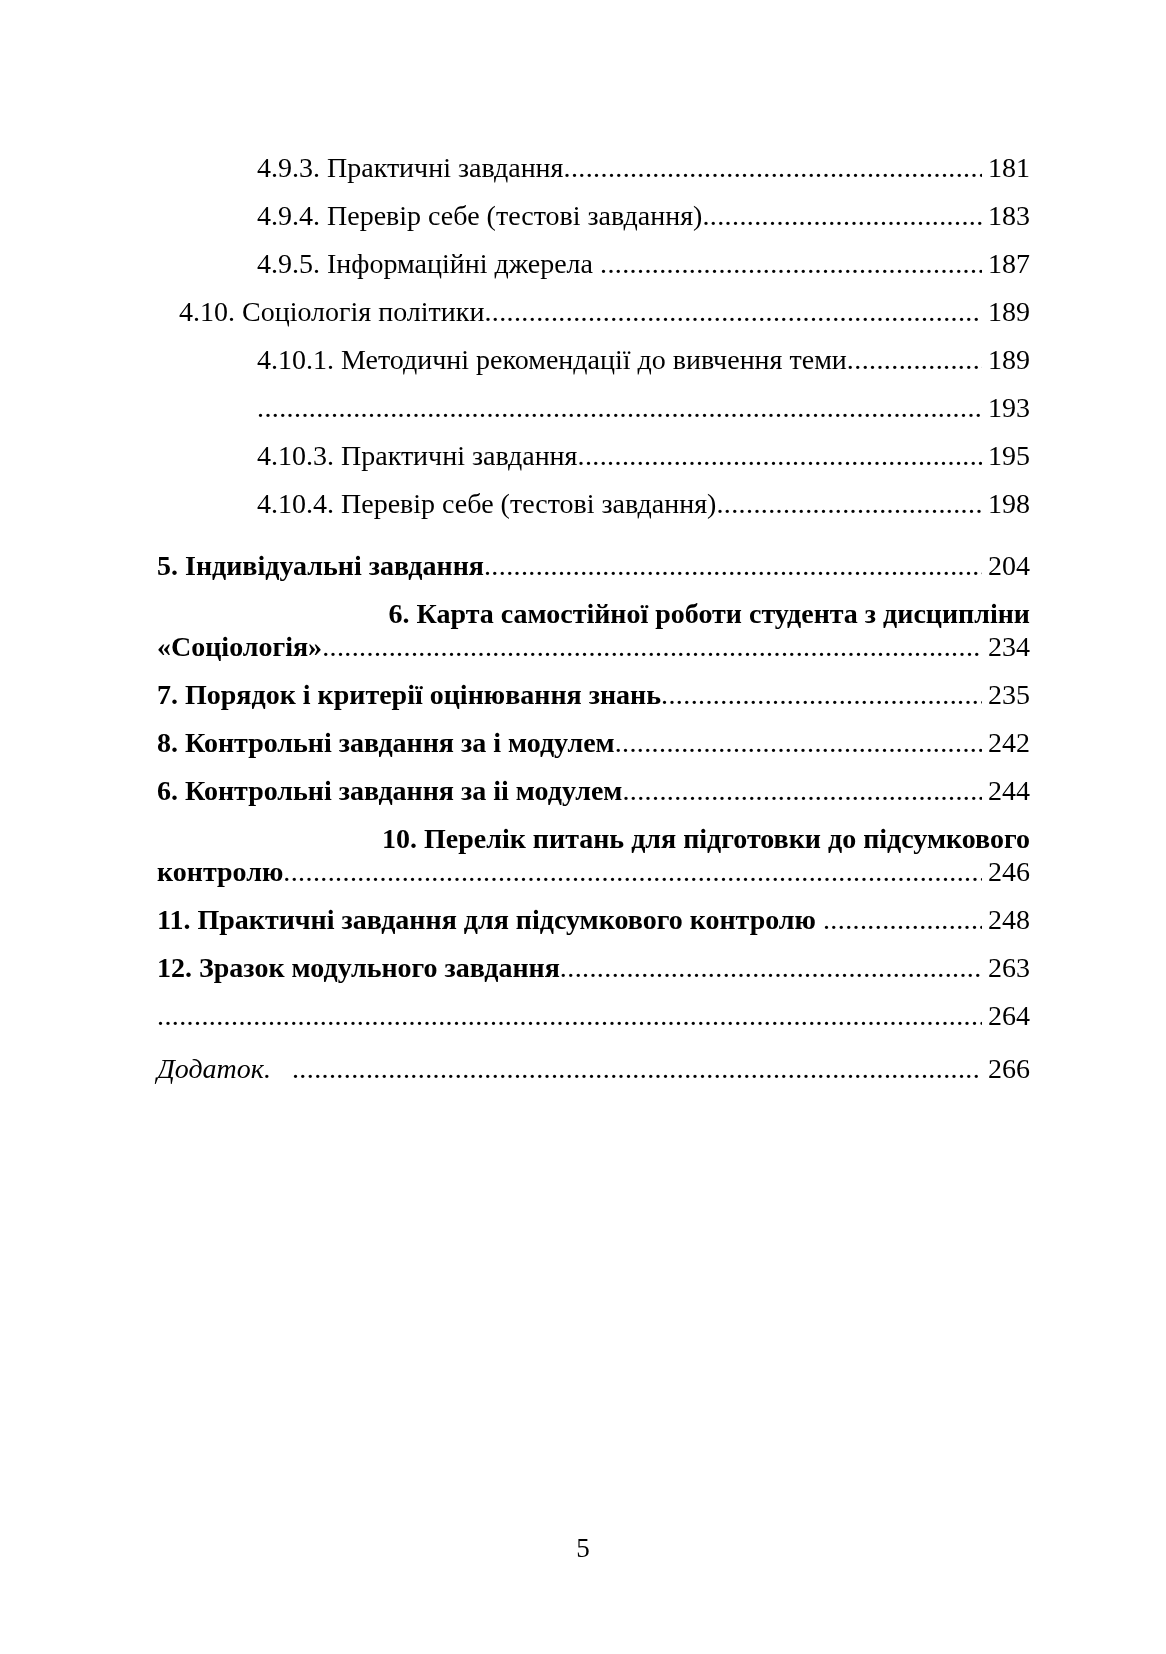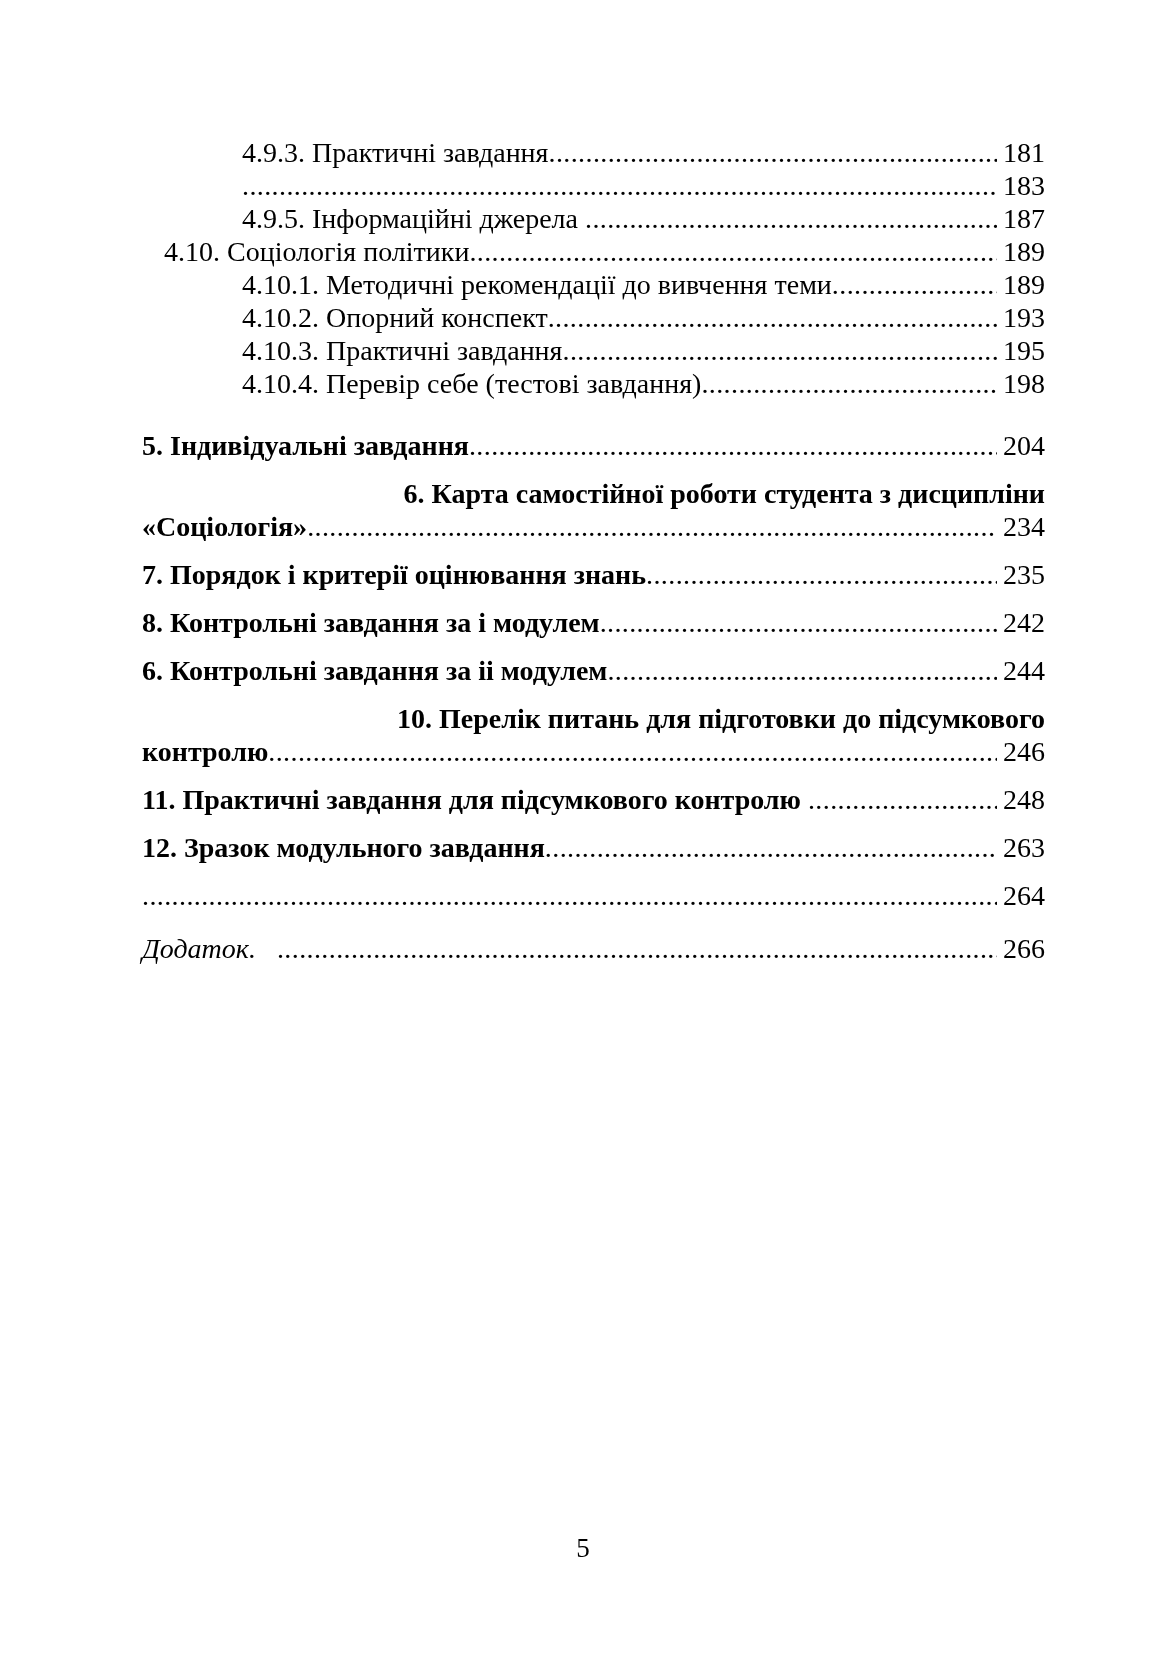--- a/index.html
+++ b/index.html
@@ -13,21 +13,21 @@
     overflow: hidden;
   }
   .toc {
     position: absolute;
     left: 142px;
     top: 136px;
     width: 903px;
     font-size: 28px;
     line-height: 33px;
   }
-  .toc-entry { margin: 0; }
+  .toc-entry { margin: 15px; }
   .toc-entry.top { font-weight: bold; margin-top: 15px; }
   .toc-entry.top.first { margin-top: 29px; }
   .toc-entry.appendix { font-style: italic; margin-top: 20px; }
   .toc-entry.sub1 .toc-row { padding-left: 22px; }
   .toc-entry.sub2 .toc-row { padding-left: 100px; }
   .toc-row {
     display: flex;
     align-items: baseline;
   }
   .toc-line1 { white-space: pre; text-align: right; }
@@ -69,20 +69,21 @@
     <div>
         <div class="toc-entry sub2">
           <div class="toc-row">
             <span class="toc-label">4.9.3. Практичні завдання</span>
             <span class="toc-dots"></span>
             <span class="toc-page">181</span>
           </div>
         </div>
         <div class="toc-entry sub2">
           <div class="toc-row">
+            <span class="toc-label">4.9.4. Перевір себе (тестові завдання)</span>
             <span class="toc-dots"></span>
             <span class="toc-page">183</span>
           </div>
         </div>
         <div class="toc-entry sub2">
           <div class="toc-row">
             <span class="toc-label">4.9.5. Інформаційні джерела </span>
             <span class="toc-dots"></span>
             <span class="toc-page">187</span>
           </div>
@@ -96,21 +97,20 @@
         </div>
         <div class="toc-entry sub2">
           <div class="toc-row">
             <span class="toc-label">4.10.1. Методичні рекомендації до вивчення теми</span>
             <span class="toc-dots"></span>
             <span class="toc-page">189</span>
           </div>
         </div>
         <div class="toc-entry sub2">
           <div class="toc-row">
-            <span class="toc-label">4.10.2. Опорний конспект</span>
             <span class="toc-dots"></span>
             <span class="toc-page">193</span>
           </div>
         </div>
         <div class="toc-entry sub2">
           <div class="toc-row">
             <span class="toc-label">4.10.3. Практичні завдання</span>
             <span class="toc-dots"></span>
             <span class="toc-page">195</span>
           </div>

